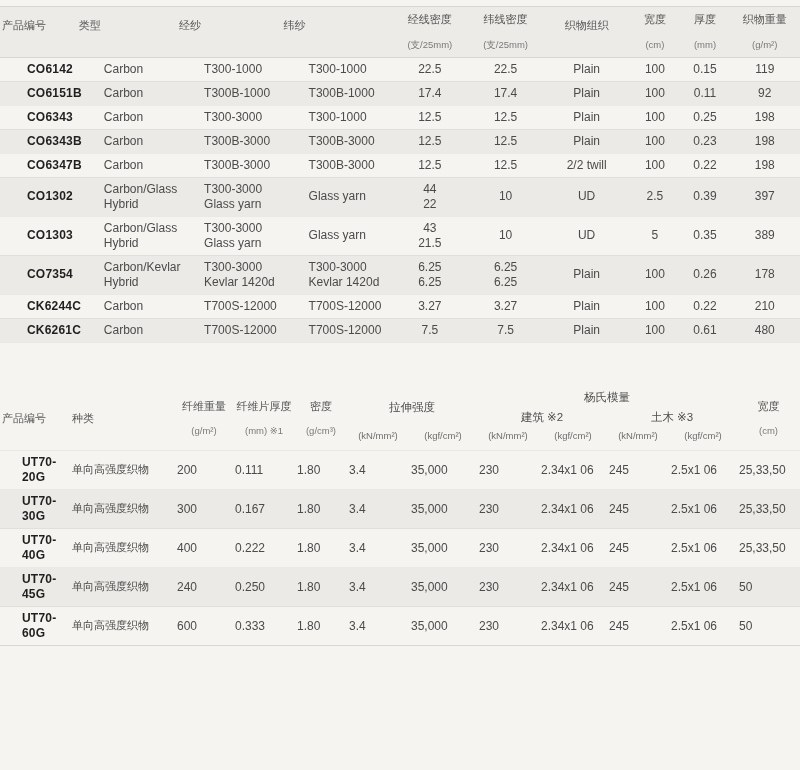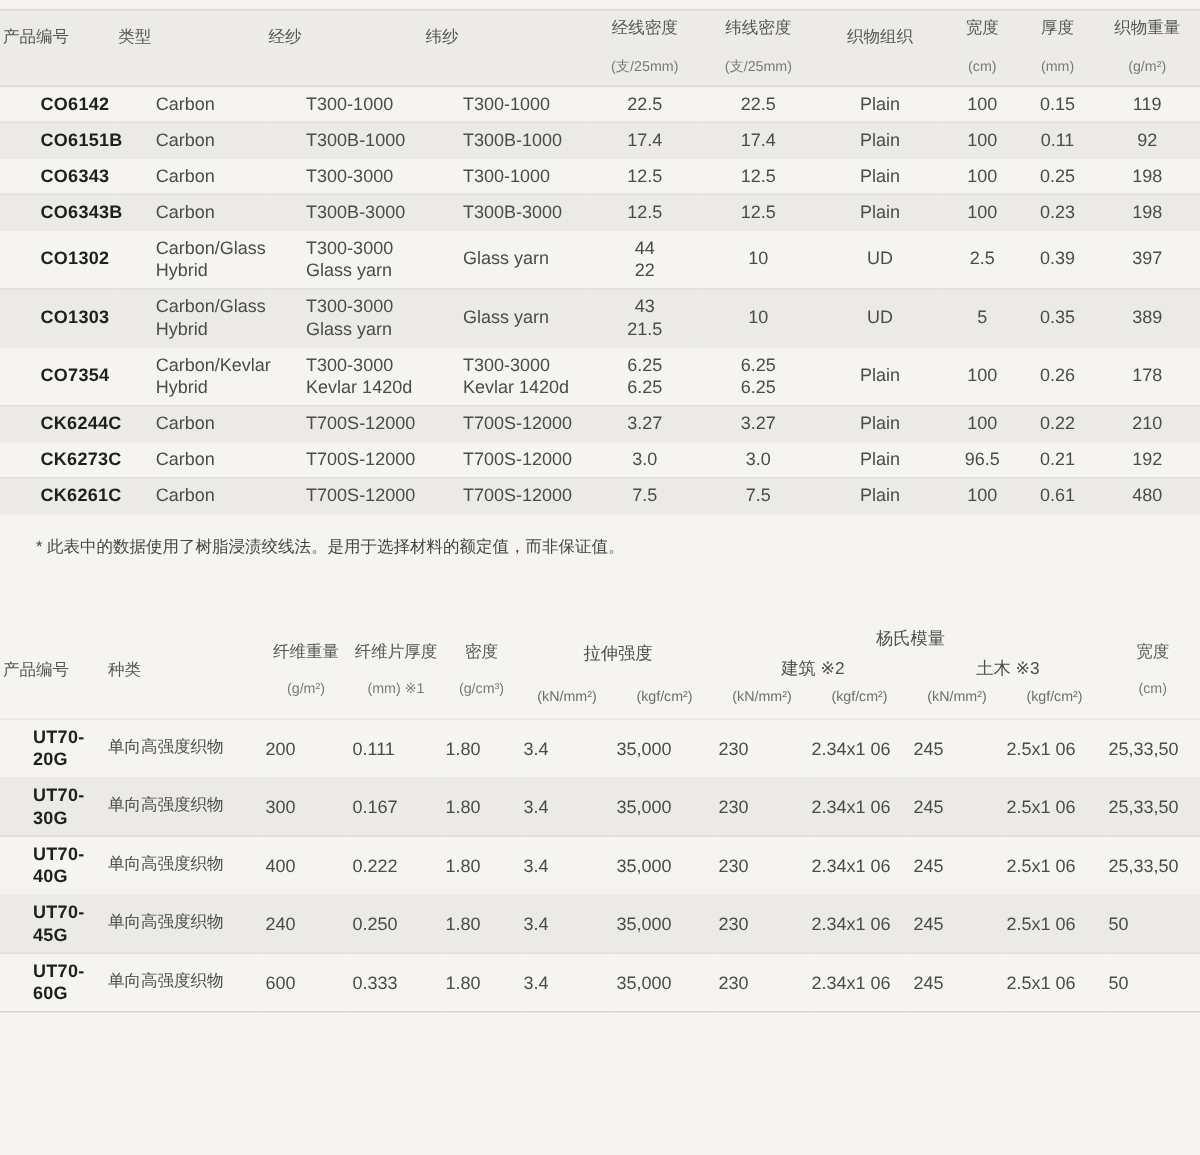--- a/index.html
+++ b/index.html
@@ -121,20 +121,32 @@
           <td>T300B-3000</td>
           <td>T300B-3000</td>
           <td>12.5</td>
           <td>12.5</td>
           <td>Plain</td>
           <td>100</td>
           <td>0.23</td>
           <td>198</td>
         </tr>
         <tr>
+          <td>CO6347B</td>
+          <td>Carbon</td>
+          <td>T300B-3000</td>
+          <td>T300B-3000</td>
+          <td>12.5</td>
+          <td>12.5</td>
+          <td>2/2 twill</td>
+          <td>100</td>
+          <td>0.22</td>
+          <td>198</td>
+        </tr>
+        <tr>
           <td>CO1302</td>
           <td>Carbon/Glass
 Hybrid</td>
           <td>T300-3000
 Glass yarn</td>
           <td>Glass yarn</td>
           <td>44
 22</td>
           <td>10</td>
           <td>UD</td>
@@ -180,47 +192,34 @@
           <td>T700S-12000</td>
           <td>T700S-12000</td>
           <td>3.27</td>
           <td>3.27</td>
           <td>Plain</td>
           <td>100</td>
           <td>0.22</td>
           <td>210</td>
         </tr>
         <tr>
-          <td>CK6273C</td>
-          <td>Carbon</td>
-          <td>T700S-12000</td>
-          <td>T700S-12000</td>
-          <td>3.0</td>
-          <td>3.0</td>
-          <td>Plain</td>
-          <td>96.5</td>
-          <td>0.21</td>
-          <td>192</td>
-        </tr>
-        <tr>
           <td>CK6261C</td>
           <td>Carbon</td>
           <td>T700S-12000</td>
           <td>T700S-12000</td>
           <td>7.5</td>
           <td>7.5</td>
           <td>Plain</td>
           <td>100</td>
           <td>0.61</td>
           <td>480</td>
         </tr>
       </tbody>
   </table>
 
-  <div class="footnote">* 此表中的数据使用了树脂浸渍绞线法。是用于选择材料的额定值，而非保证值。</div>
 
   <table class="t2">
     <colgroup>
       <col style="width:70px">
         <col style="width:105px">
         <col style="width:58px">
         <col style="width:62px">
         <col style="width:52px">
       <col style="width:62px">
         <col style="width:68px">

